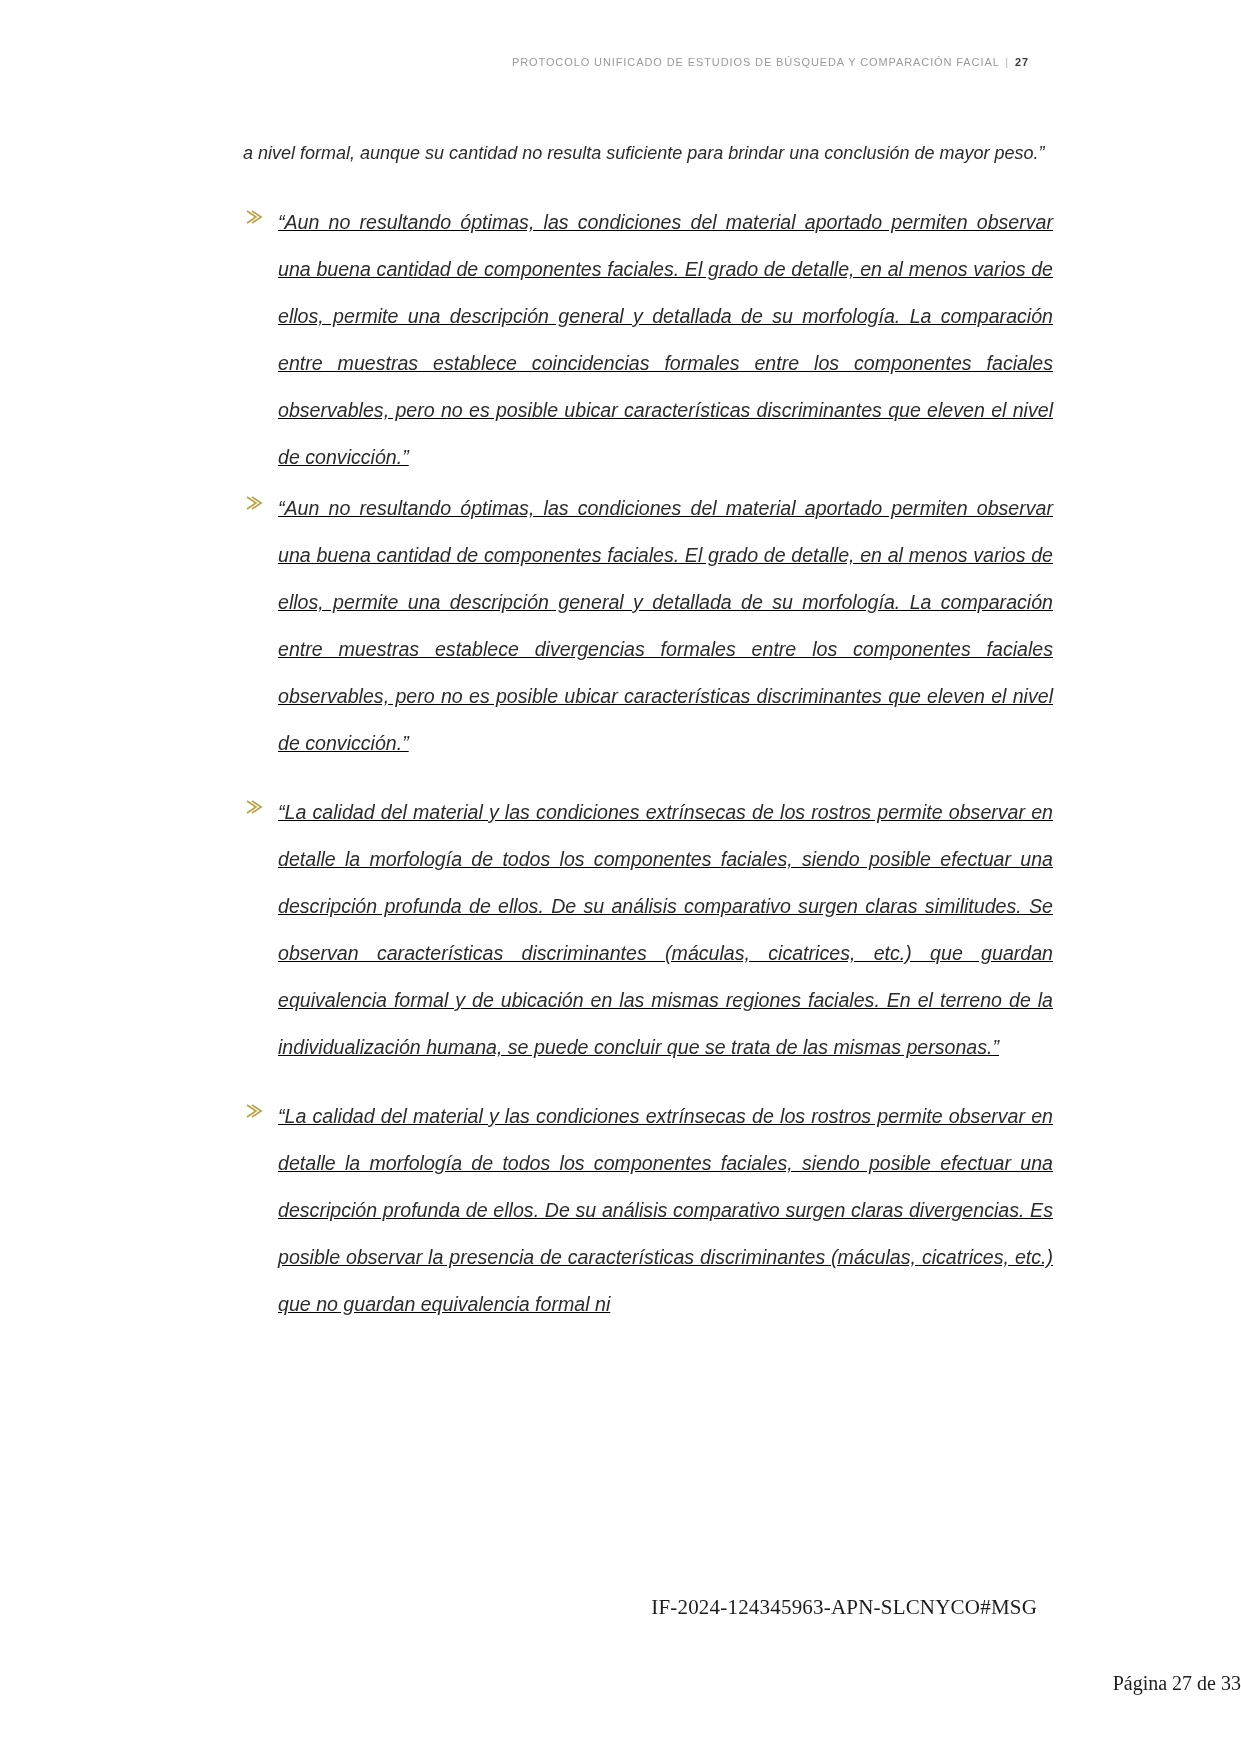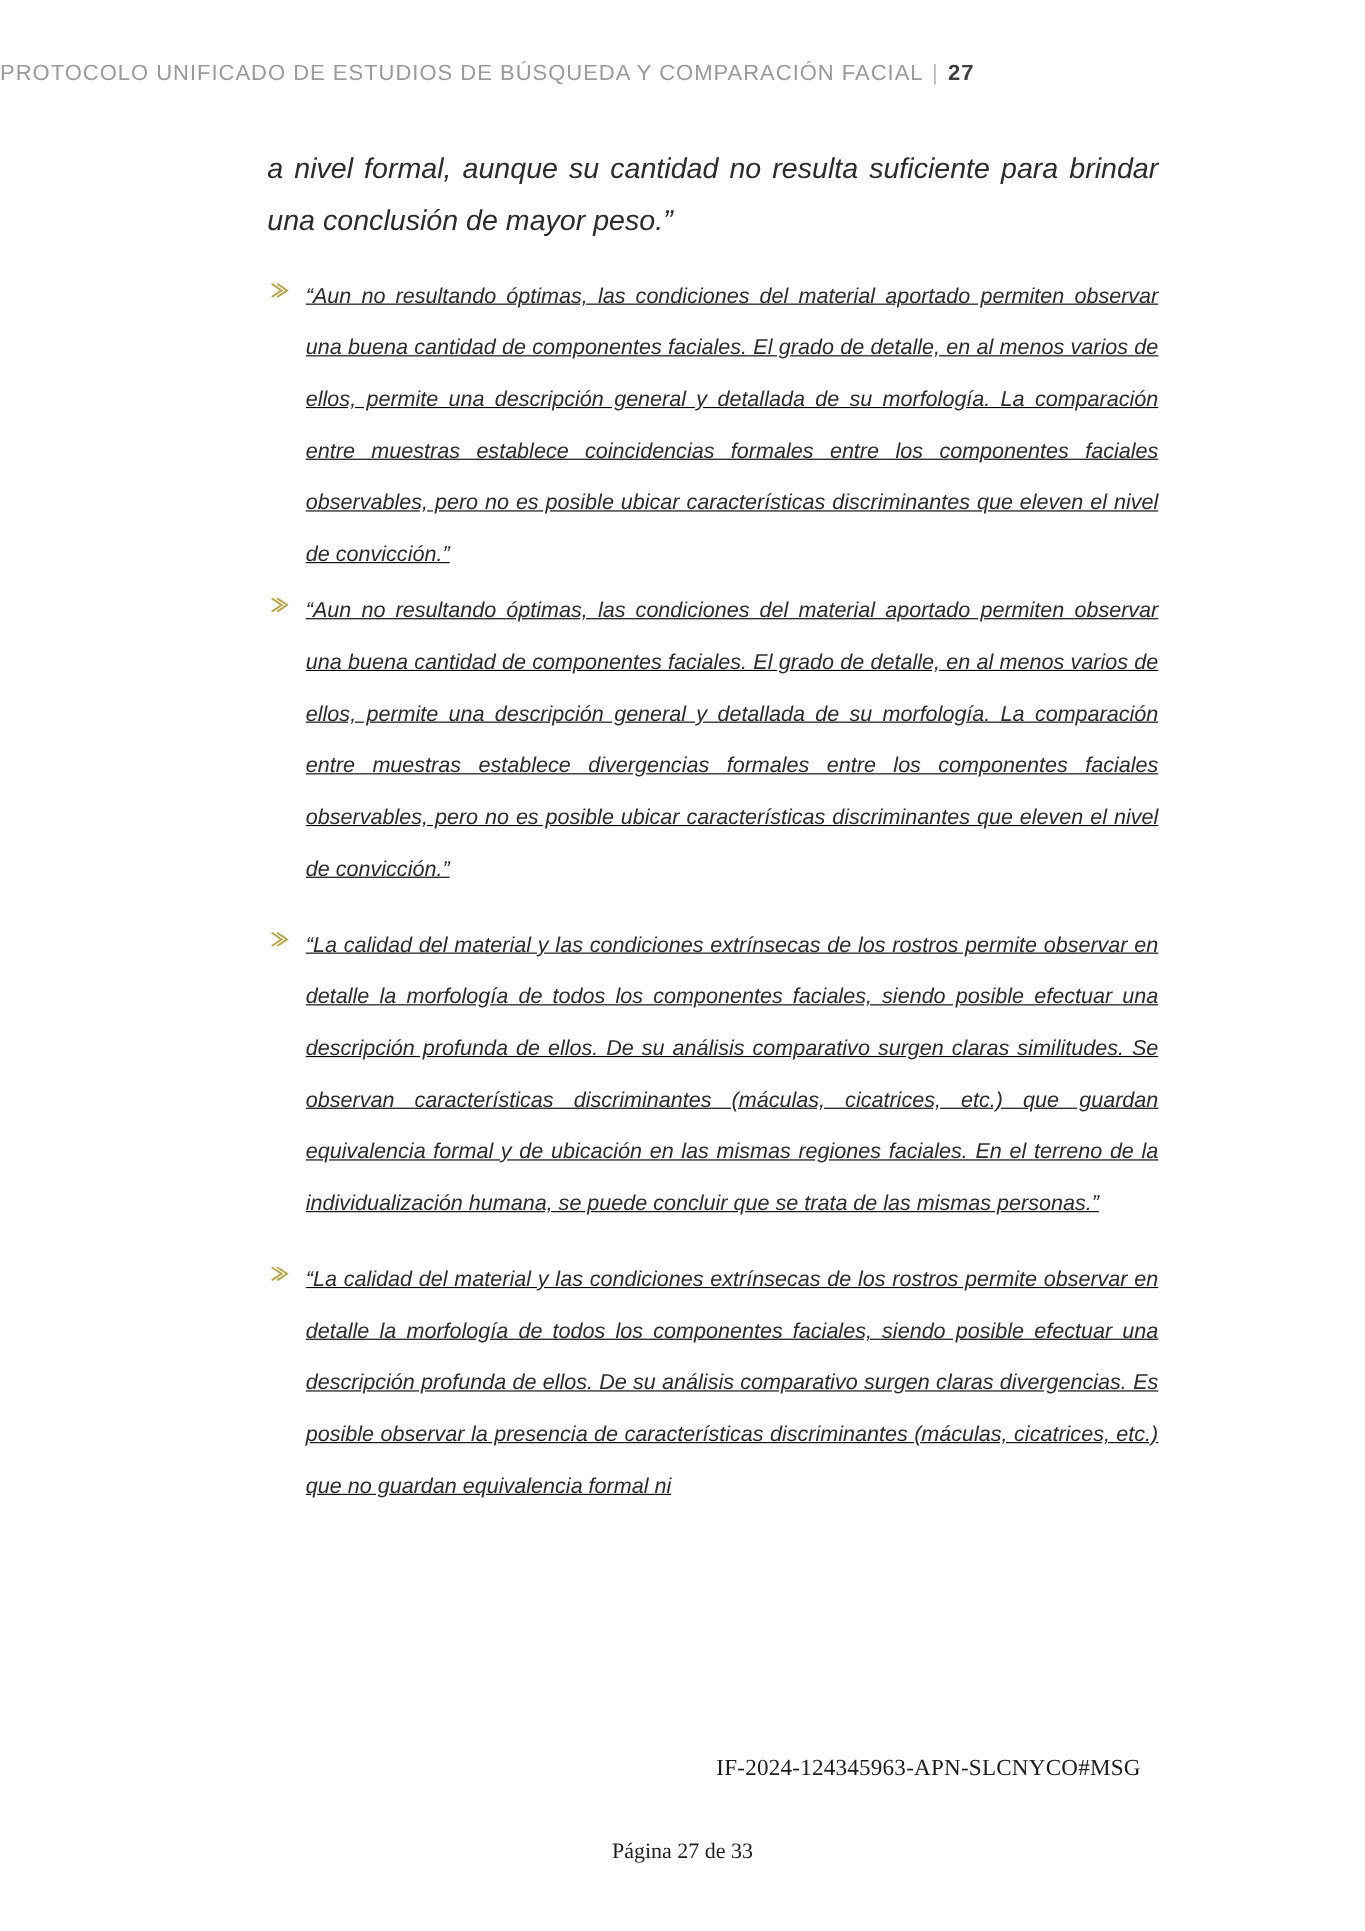--- a/index.html
+++ b/index.html
@@ -14,22 +14,23 @@
     background: #ffffff;
     margin: 0 auto;
     font-family: "Liberation Sans", sans-serif;
     overflow: hidden;
   }
   .header {
     position: absolute;
     top: 56px;
     left: 0;
     right: 0;
+    text-align: right;
     padding-right: 212px;
-    font-size: 20px;
+    font-size: 11px;
     letter-spacing: 0.9px;
     color: #9a9a9a;
     white-space: nowrap;
   }
   .header .sep {
     color: #b9b9b9;
     margin: 0 2px;
   }
   .header .pagenum {
     color: #3d3d3d;
@@ -37,21 +38,21 @@
   }
   .content {
     position: absolute;
     top: 130px;
     left: 243px;
     width: 810px;
   }
   p.body {
     margin: 0 0 22px 0;
     font-style: italic;
-    font-size: 26px;
+    font-size: 18px;
     line-height: 47px;
     color: #2b2b2b;
     text-align: justify;
     text-justify: inter-word;
   }
   .bullet-para {
     position: relative;
     padding-left: 35px;
     margin: 0 0 22px 0;
     text-decoration: underline;
@@ -89,21 +90,21 @@
     font-family: "Liberation Serif", serif;
     font-size: 21px;
     color: #1d1d1d;
     letter-spacing: 0.2px;
   }
   .page-footer {
     position: absolute;
     left: 0;
     right: 0;
     top: 1672px;
-    text-align: center;
+    text-align: right;
     font-family: "Liberation Serif", serif;
     font-size: 20px;
     color: #1d1d1d;
   }
 </style>
 </head>
 <body>
 
 <div class="page">
 

